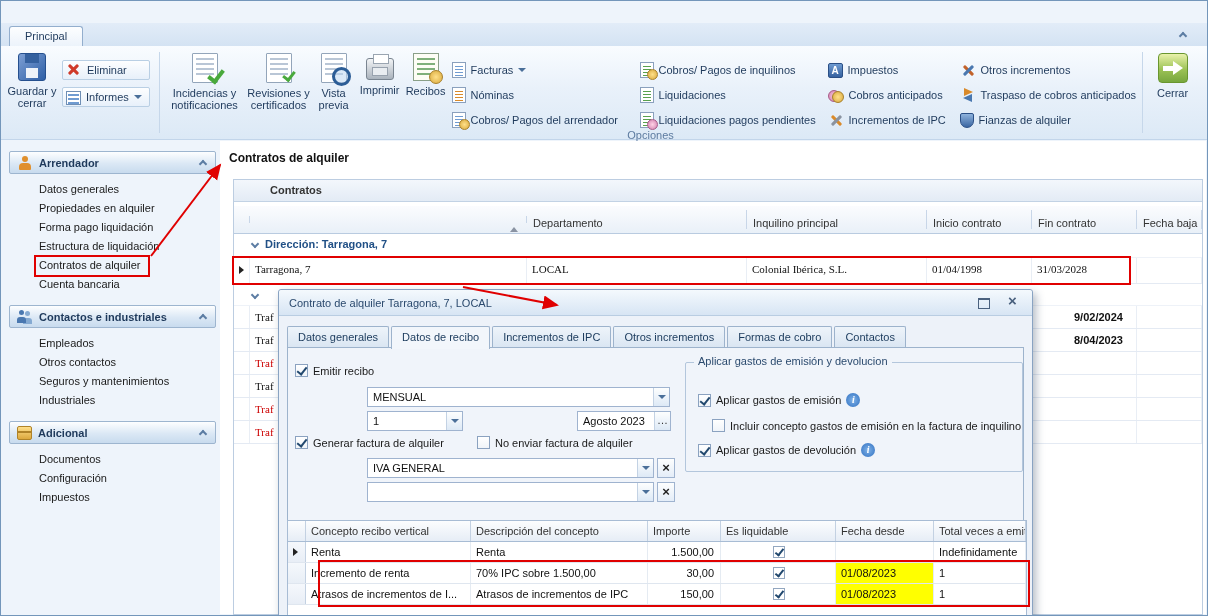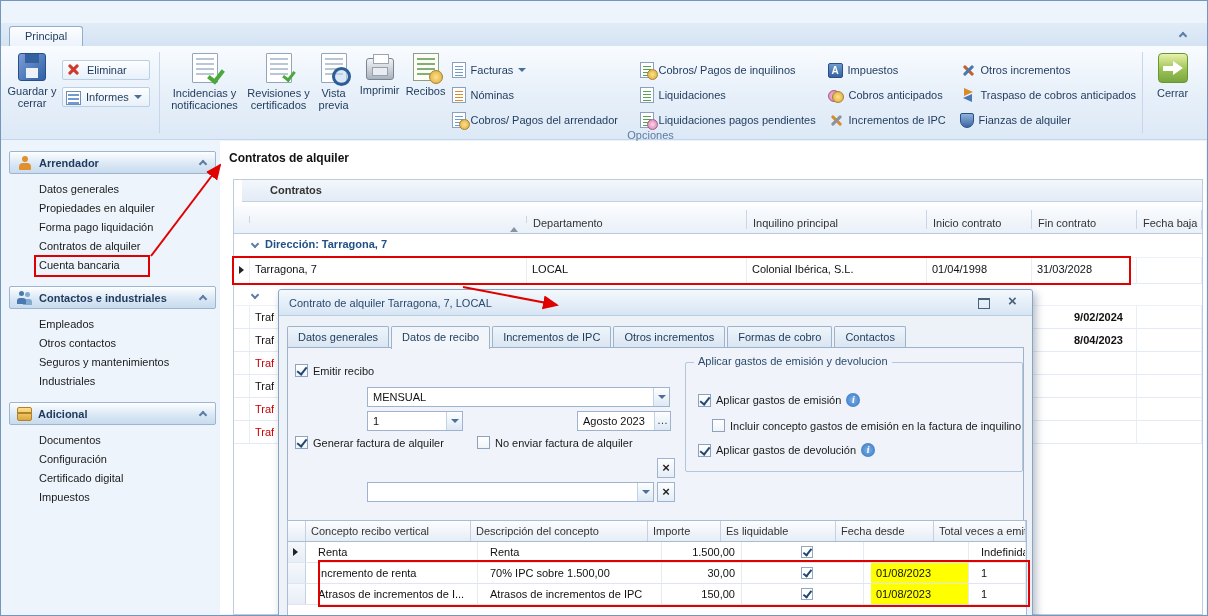--- a/index.html
+++ b/index.html
@@ -140,28 +140,28 @@
   .nav-header .chev { position:absolute; right:9px; }
   .nav-items { padding:6px 0 4px 0; margin-bottom:7px; }
   .nav-item { height:19px; line-height:19px; padding-left:30px; color:#1a1a1a; cursor:default; }
 
   
   .content-bg { position:absolute; left:219px; top:140px; right:1px; bottom:1px; background:#fff; }
   .main-title { position:absolute; left:228px; top:150px; font-size:12px; font-weight:bold; color:#111; }
 
   .gridwrap { position:absolute; left:232px; top:178px; width:970px; height:436px; background:#fff;
               border:1px solid #bccde1; }
-  .g-caption { position:absolute; left:8px; right:0; top:0; height:22px; line-height:21px; padding-left:28px;
+  .g-caption { position:absolute; left:0; right:0; top:0; height:22px; line-height:21px; padding-left:36px;
                font-weight:bold; color:#333; background:linear-gradient(#f3f7fc,#e3ebf5); border-bottom:1px solid #c2d2e4; }
   .g-header { position:absolute; left:0; right:0; top:26px; height:28px; display:flex;
               background:linear-gradient(#fbfcfe,#e9f0f8); border-bottom:1px solid #b9cbe0; color:#333;align-items:center; }
   .g-hcell { border-right:1px solid #c8d6e8; padding:7px 0 0 6px; position:relative; }
   .g-hcell .tri-up-sort { position:absolute; right:8px; top:11px; }
   .g-row { position:absolute; left:0; right:0; display:flex; border-bottom:1px solid #e4eaf3; }
-  .g-cell { border-right:1px solid #e9eef5; padding:5px 0 0 5px; color:#111; overflow:hidden; white-space:nowrap; }
+  .g-cell { border-right:1px solid #e9eef5; padding:5px 0 0 5px; color:#111; overflow:hidden; white-space:nowrap;font-family:Liberation Serif, serif; }
   .g-group { position:absolute; left:0; right:0; display:flex; align-items:center; gap:7px; padding-left:18px;
              font-weight:bold; color:#215086; border-bottom:1px solid #eef2f8; }
   .red-text { color:#cc0000; }
   .g-ind { width:16px; flex:none; border-right:1px solid #e9eef5; position:relative; }
   .g-ind .tri-right { position:absolute; left:5px; top:8px; }
 
   
   .dialog { position:absolute; left:277px; top:288px; width:755px; height:360px; background:#edf2f9;
             border:1px solid #89a3c2; border-radius:3px 3px 0 0; box-shadow:3px 4px 9px rgba(40,60,90,.35); z-index:10; }
   .dlg-title { position:absolute; left:0; right:0; top:0; height:26px; padding:0 10px;
@@ -201,21 +201,21 @@
   .info-icon::before { content:"i"; }
   .groupbox { position:absolute; left:406px; top:72px; width:338px; height:110px; border:1px solid #b3c6dc;
               border-radius:2px; z-index:2; }
   .groupbox-title { position:absolute; left:8px; top:-8px; background:#f0f4fa; padding:0 4px; color:#2b4a6e; }
 
   .dgrid { position:absolute; left:8px; top:230px; width:740px; height:114px; background:#fff;
            border:1px solid #a8bcd4; z-index:2; }
   .dg-header { display:flex; height:21px; background:linear-gradient(#fcfdfe,#e6edf6);
                border-bottom:1px solid #a8bcd4; color:#333; }
   .dg-hcell { border-right:1px solid #c3d1e2; padding:4px 0 0 5px; position:relative; overflow:hidden; white-space:nowrap; }
-  .dg-row { display:flex; height:21px; border-bottom:1px solid #dfe6ef;gap:7px; }
+  .dg-row { display:flex; height:21px; border-bottom:1px solid #dfe6ef; }
   .dg-cell { border-right:1px solid #e5ebf2; padding:4px 4px 0 5px; color:#111; overflow:hidden; white-space:nowrap; }
   .dg-ind { width:18px; flex:none; border-right:1px solid #c3d1e2; background:linear-gradient(#f5f8fc,#e8eef6); position:relative; }
   .dg-ind .tri-right { position:absolute; left:5px; top:6px; }
   .num { text-align:right; padding-right:6px; }
   .ctr { display:flex; align-items:center; justify-content:center; padding-top:0; }
   .gcheck { width:12px; height:12px; border:1px solid #93a7c0; background:#fff; position:relative; }
   .gcheck.on::before { content:""; position:absolute; left:3px; top:0; width:3px; height:7px;
                        border-right:2px solid #21486e; border-bottom:2px solid #21486e; transform:rotate(38deg); }
   .hl { background:#ffff00; }
 
@@ -364,20 +364,21 @@
   <div class="navbar">
     <div class="nav-header">
       <span class="i16 gi-person"></span>
       <span>Arrendador</span>
       <span class="chev up"></span>
     </div>
     <div class="nav-items">
       <div class="nav-item">Datos generales</div>
       <div class="nav-item">Propiedades en alquiler</div>
       <div class="nav-item">Forma pago liquidación</div>
+      <div class="nav-item">Estructura de liquidación</div>
       <div class="nav-item">Contratos de alquiler</div>
       <div class="nav-item">Cuenta bancaria</div>
     </div>
     <div class="nav-header">
       <span class="i16 gi-people"></span>
       <span>Contactos e industriales</span>
       <span class="chev up"></span>
     </div>
     <div class="nav-items">
       <div class="nav-item">Empleados</div>
@@ -386,21 +387,20 @@
       <div class="nav-item">Industriales</div>
     </div>
     <div class="nav-header">
       <span class="i16 gi-box"></span>
       <span>Adicional</span>
       <span class="chev up"></span>
     </div>
     <div class="nav-items">
       <div class="nav-item">Documentos</div>
       <div class="nav-item">Configuración</div>
-      <div class="nav-item">Certificado digital</div>
       <div class="nav-item">Impuestos</div>
     </div>
   </div>
 
   <div class="main-title">Contratos de alquiler</div>
 
   <div class="gridwrap">
     <div class="g-caption">Contratos</div>
     <div class="g-header">
       <div class="g-hcell" style="width:16px"></div>
@@ -519,20 +519,26 @@
     <div class="cb" style="left:16px; top:146px">
       <span class="cbbox on"></span>
       <span>Generar factura de alquiler</span>
     </div>
     <div class="cb" style="left:198px; top:146px">
       <span class="cbbox"></span>
       <span>No enviar factura de alquiler</span>
     </div>
 
     <div class="dlabel" style="left:16px; top:172px">Tipo de IVA:</div>
+    <div class="combo" style="left:88px; top:168px; width:287px">
+      <span class="combo-text">IVA GENERAL</span>
+      <span class="combo-btn">
+          <span class="tri-down"></span>
+        </span>
+    </div>
     <div class="clear-btn" style="left:378px; top:168px"></div>
 
     <div class="dlabel" style="left:16px; top:196px">Tipo de IRPF:</div>
     <div class="combo" style="left:88px; top:192px; width:287px">
       <span class="combo-text"></span>
       <span class="combo-btn">
           <span class="tri-down"></span>
         </span>
     </div>
     <div class="clear-btn" style="left:378px; top:192px"></div>

